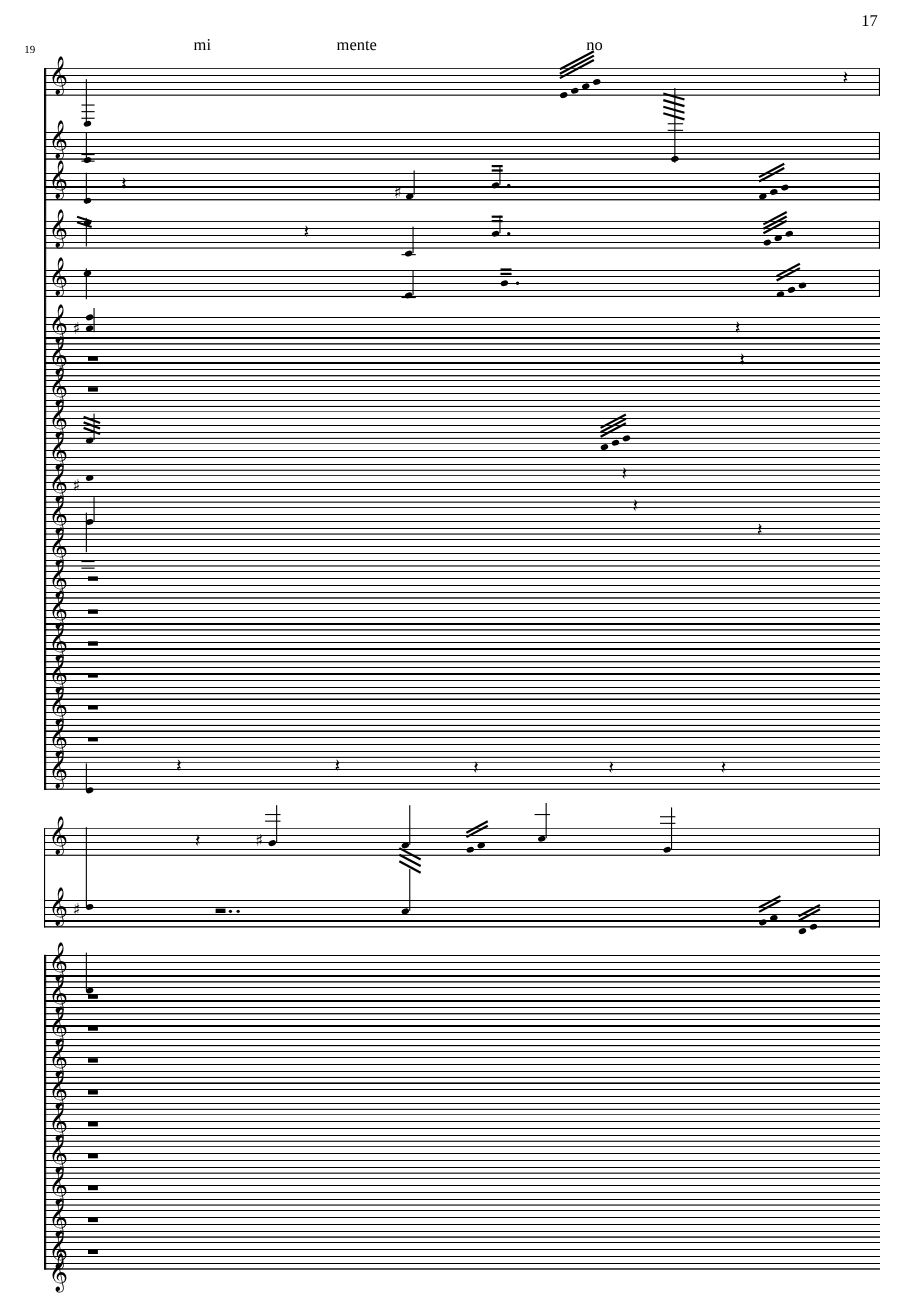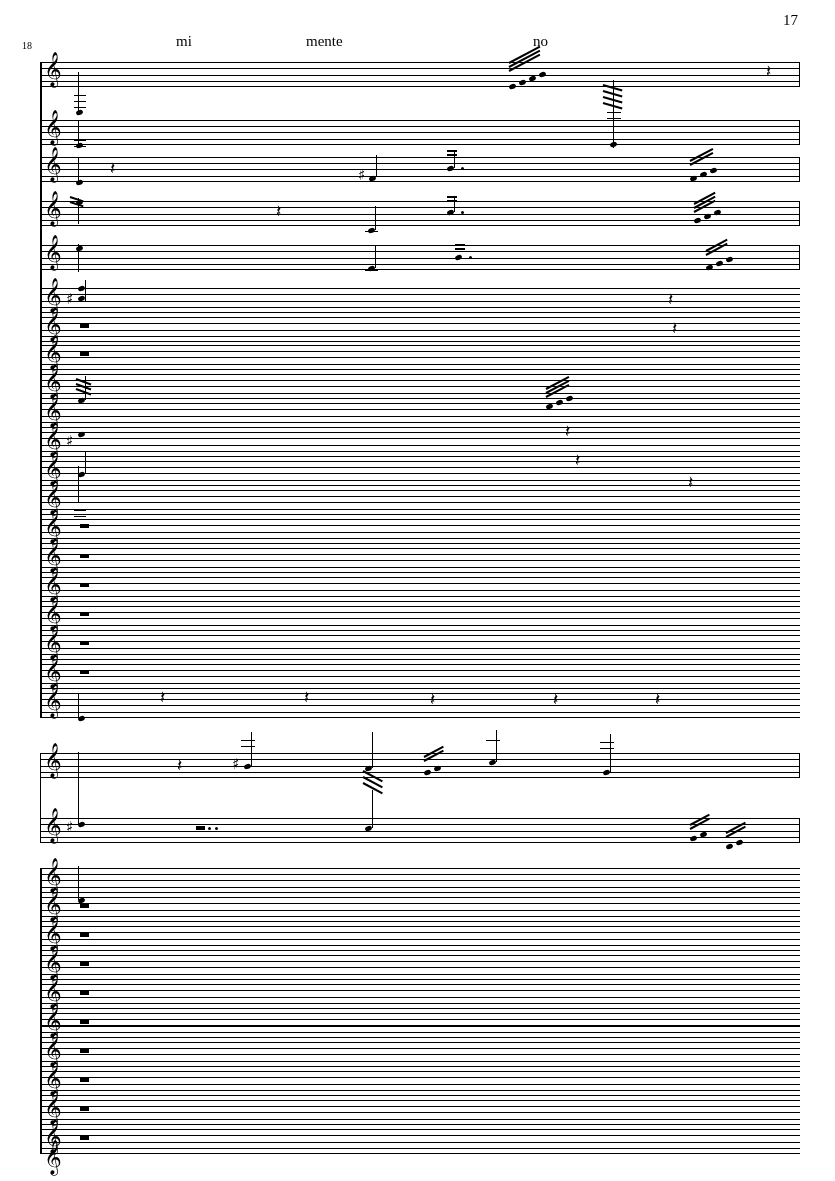--- a/index.html
+++ b/index.html
@@ -134,21 +134,21 @@
     line-height: 1;
     color: #000;
   }
 </style>
 </head>
 <body>
 
 <div id="page">
 
   <div class="page-number">17</div>
-  <div class="measure-number" style="left:22px; top:40px;">18</div>
+  <div class="measure-number" style="left:22px; top:40px;">19</div>
 
   <div class="lyric" style="left:176px; top:33px;">mi</div>
   <div class="lyric" style="left:306px; top:33px;">mente</div>
   <div class="lyric" style="left:533px; top:33px;">no</div>
 
   <div>
 
     <div class="staff" style="left:40px; top:62px; width:760px;"></div>
     <div class="staff" style="left:40px; top:120px; width:760px;"></div>
     <div class="staff" style="left:40px; top:157px; width:760px;"></div>

